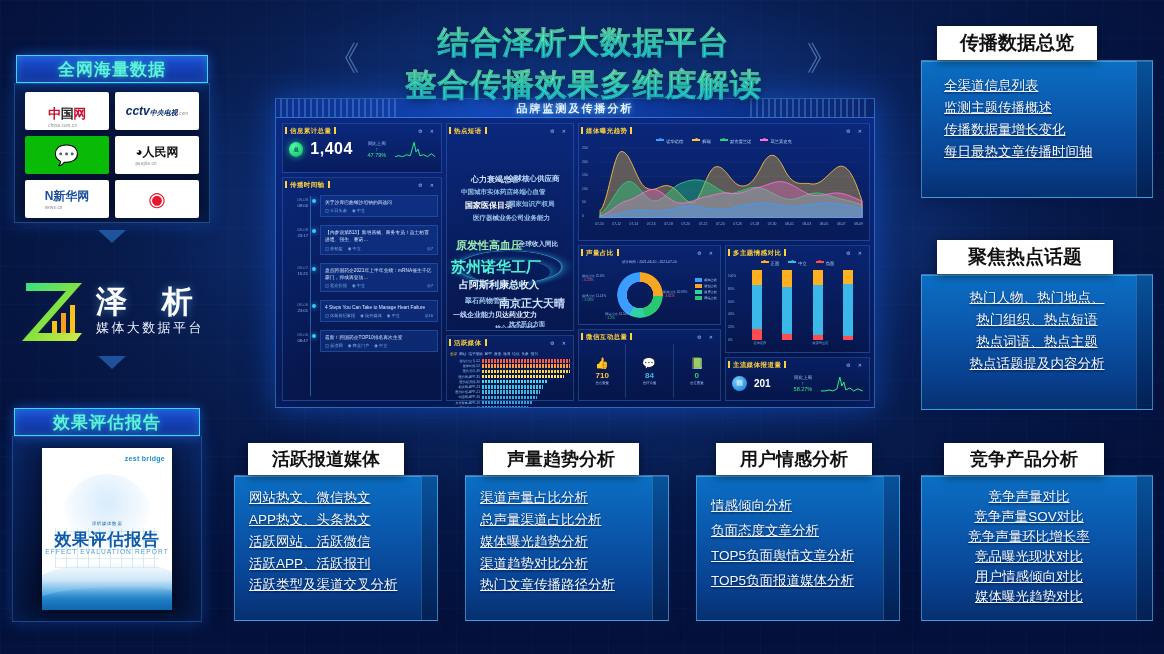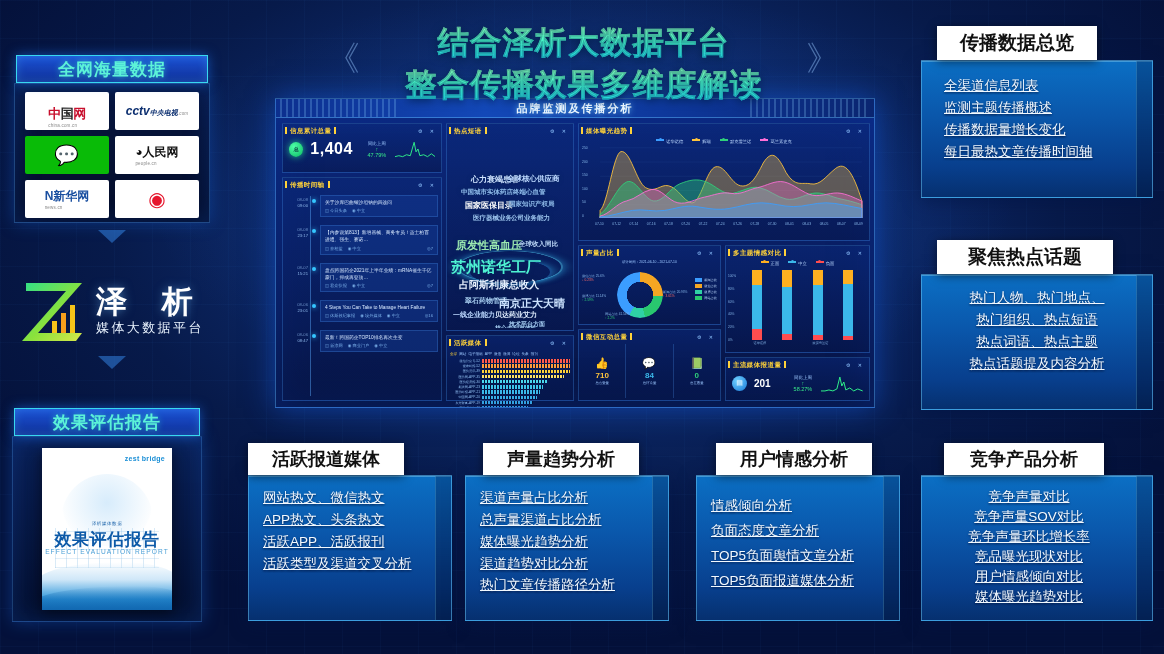--- a/index.html
+++ b/index.html
@@ -258,21 +258,21 @@
     border-left:1px solid rgba(120,215,255,.25);
     right:0;
   }
 
   #rp1-head { left:937px; top:26px; width:160px; height:34px; font-size:19px; }
   #rp1-box  { left:921px; top:60px; width:232px; height:138px; padding:14px 0 0 22px; }
   #rp2-head { left:937px; top:240px; width:176px; height:34px; font-size:19px; }
   #rp2-box  { left:921px; top:274px; width:232px; height:136px; padding:12px 0 0 0; text-align:center; }
 
   #bp1-head { left:248px; top:443px; width:156px; height:32px; font-size:18px; }
-  #bp1-box  { left:234px; top:475px; width:204px; height:146px; padding:11px 0 15px 14px;margin-left:14px; }
+  #bp1-box  { left:234px; top:475px; width:204px; height:146px; padding:11px 0 15px 14px; }
   #bp2-head { left:483px; top:443px; width:156px; height:32px; font-size:18px; }
   #bp2-box  { left:465px; top:475px; width:204px; height:146px; padding:11px 0 0 14px; }
   #bp3-head { left:716px; top:443px; width:156px; height:32px; font-size:18px; }
   #bp3-box  { left:696px; top:475px; width:204px; height:146px; padding:18px 0 0 14px; }
   #bp3-box li { line-height:1.85; }
   #bp4-head { left:944px; top:443px; width:160px; height:32px; font-size:18px; }
   #bp4-box  { left:921px; top:475px; width:232px; height:146px; padding:11px 16px 0 0; text-align:center; }
   #bp4-box li { line-height:1.48; }
 </style>
 </head>
@@ -698,20 +698,21 @@
       <li>热点话题提及内容分析</li>
     </ul>
   <div class="rp-tab"></div>
 </div>
 
 <div class="rp-head" id="bp1-head">活跃报道媒体</div>
 <div class="rp-box" id="bp1-box">
   <ul id="bp1-list">
       <li>网站热文、微信热文</li>
       <li>APP热文、头条热文</li>
+      <li>活跃网站、活跃微信</li>
       <li>活跃APP、活跃报刊</li>
       <li>活跃类型及渠道交叉分析</li>
     </ul>
   <div class="rp-tab"></div>
 </div>
 
 <div class="rp-head" id="bp2-head">声量趋势分析</div>
 <div class="rp-box" id="bp2-box">
   <ul id="bp2-list">
       <li>渠道声量占比分析</li>

